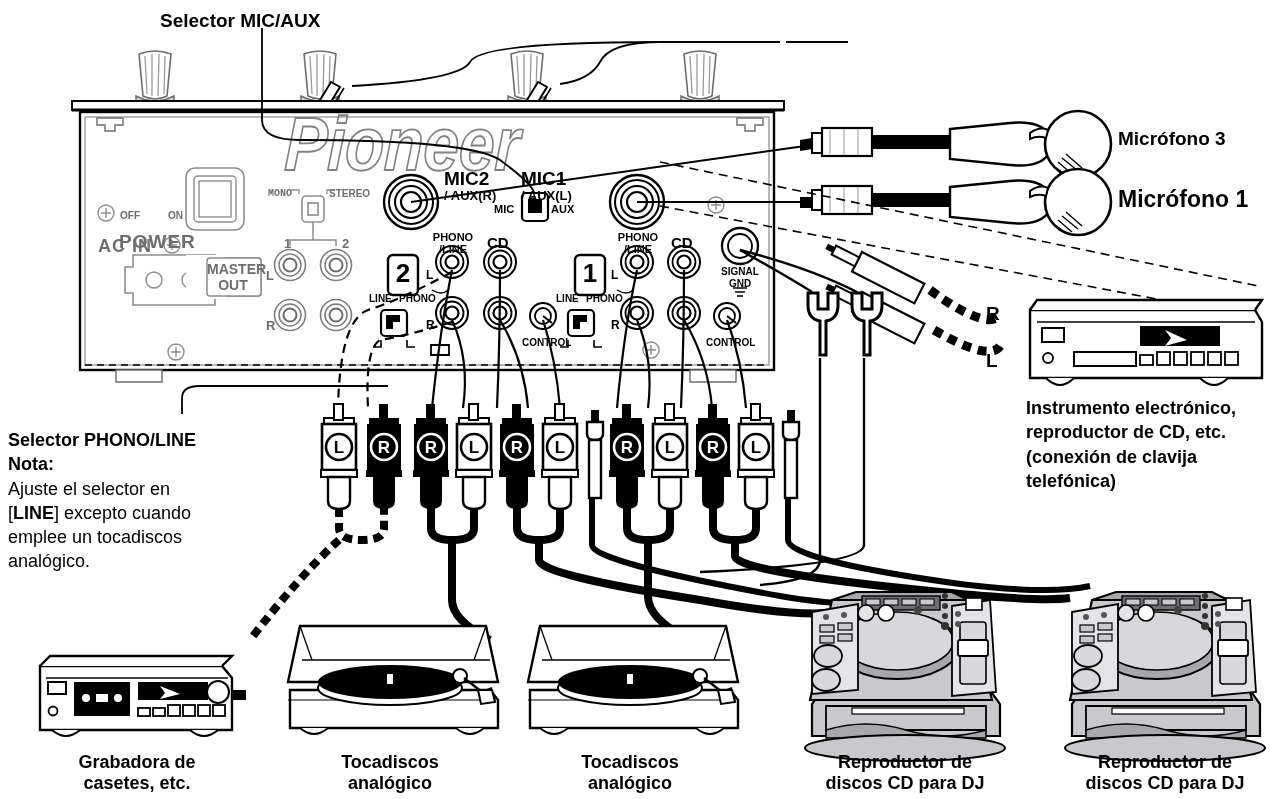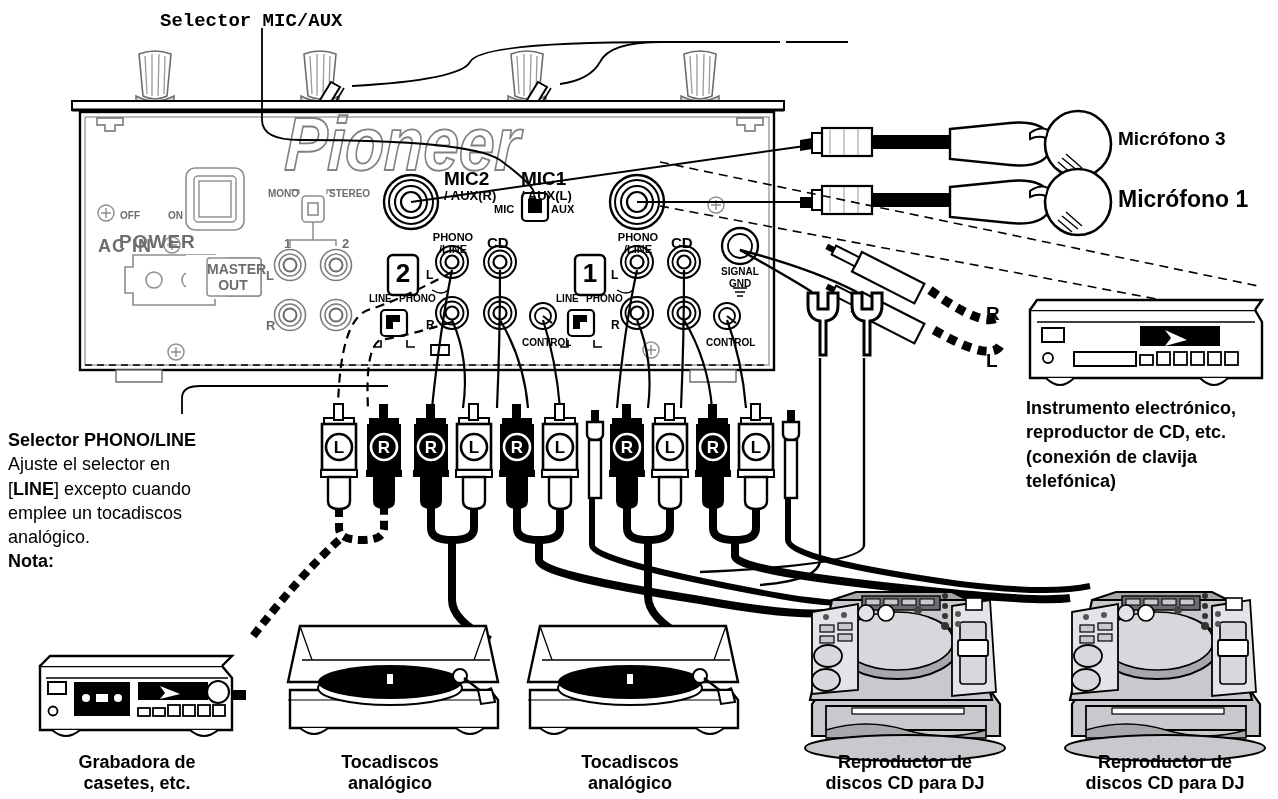--- a/index.html
+++ b/index.html
@@ -549,42 +549,42 @@
     <path d="M262,28 L262,120 Q262,140 300,140 Q470,140 500,160 Q530,182 534,192"></path>
 
     <path d="M780,42 L660,42 Q610,42 600,62 Q590,80 560,84"></path>
     <path d="M660,42 Q480,42 470,62 Q460,80 352,86"></path>
     <path d="M848,42 L786,42"></path>
 
     <path d="M182,414 L182,398 Q182,386 200,386 L388,386"></path>
   </g>
 </svg>
 
-<div class="lbl" style="left:160px;top:10px;font-size:19px;font-family:Liberation Mono, monospace;">Selector MIC/AUX</div>
+<div class="lbl" style="left:160px;top:10px;font-size:19px;">Selector MIC/AUX</div>
 
 
 <div class="lbl" style="left:1118px;top:128px;font-size:19px;">Micrófono 3</div>
 
 <div class="lbl" style="left:1118px;top:186px;font-size:23px;">Micrófono 1</div>
 
 <div class="lbl" style="left:986px;top:303px;font-size:19px;">R</div>
 <div class="lbl" style="left:986px;top:350px;font-size:19px;">L</div>
 
 <div class="lbl" style="left:1026px;top:396px;font-size:18px;line-height:1.35;">Instrumento electrónico,
 reproductor de CD, etc.
 (conexión de clavija
 telefónica)</div>
 
 <div class="note" style="left:8px;top:428px;font-size:18px;width:250px;">
   <div style="font-weight:bold;">Selector PHONO/LINE</div>
+  <div style="font-weight:bold;">Nota:</div>
   <div><span style="white-space:pre-line;">Ajuste el selector en
 [</span><b>LINE</b><span style="white-space:pre-line;">] excepto cuando
 emplee un tocadiscos
 analógico.</span></div>
-  <div style="font-weight:bold;">Nota:</div>
 </div>
 
 <div class="lbl c" style="left:42px;top:752px;width:190px;font-size:18px;">Grabadora de
 casetes, etc.</div>
 <div class="lbl c" style="left:300px;top:752px;width:180px;font-size:18px;">Tocadiscos
 analógico</div>
 <div class="lbl c" style="left:540px;top:752px;width:180px;font-size:18px;">Tocadiscos
 analógico</div>
 <div class="lbl c" style="left:800px;top:752px;width:210px;font-size:18px;">Reproductor de
 discos CD para DJ</div>
@@ -594,21 +594,21 @@
 <div class="lbl" style="left:119px;top:189px;font-size:19px;color:#6d6d70;font-weight:bold;letter-spacing:1px;margin-top:42px;">POWER</div>
 <div class="lbl" style="left:120px;top:210px;font-size:10px;color:#6d6d70;">OFF</div>
 <div class="lbl" style="left:168px;top:210px;font-size:10px;color:#6d6d70;">ON</div>
 <div class="lbl" style="left:98px;top:236px;font-size:18px;color:#6d6d70;letter-spacing:1px;">AC IN</div>
 <div class="lbl c" style="left:207px;top:261px;width:52px;font-size:14px;color:#6d6d70;line-height:1.15;">MASTER
 OUT</div>
 <div class="lbl" style="left:284px;top:236px;font-size:13px;color:#6d6d70;">1</div>
 <div class="lbl" style="left:342px;top:236px;font-size:13px;color:#6d6d70;">2</div>
 <div class="lbl" style="left:266px;top:268px;font-size:13px;color:#6d6d70;">L</div>
 <div class="lbl" style="left:266px;top:318px;font-size:13px;color:#6d6d70;">R</div>
-<div class="lbl" style="left:268px;top:188px;font-size:10px;color:#6d6d70;">MONO</div>
+<div class="lbl" style="left:268px;top:188px;font-size:10px;color:#6d6d70;font-family:Liberation Mono, monospace;">MONO</div>
 <div class="lbl" style="left:329px;top:188px;font-size:10px;color:#6d6d70;">STEREO</div>
 
 <div class="lbl" style="left:444px;top:168px;font-size:19px;">MIC2</div>
 <div class="lbl" style="left:444px;top:188px;font-size:13px;">/ AUX(R)</div>
 <div class="lbl" style="left:521px;top:168px;font-size:19px;">MIC1</div>
 <div class="lbl" style="left:521px;top:188px;font-size:13px;">/ AUX(L)</div>
 <div class="lbl" style="left:494px;top:203px;font-size:11px;">MIC</div>
 <div class="lbl" style="left:551px;top:203px;font-size:11px;">AUX</div>
 
 <div class="lbl c" style="left:388px;top:258px;width:30px;font-size:26px;">2</div>

